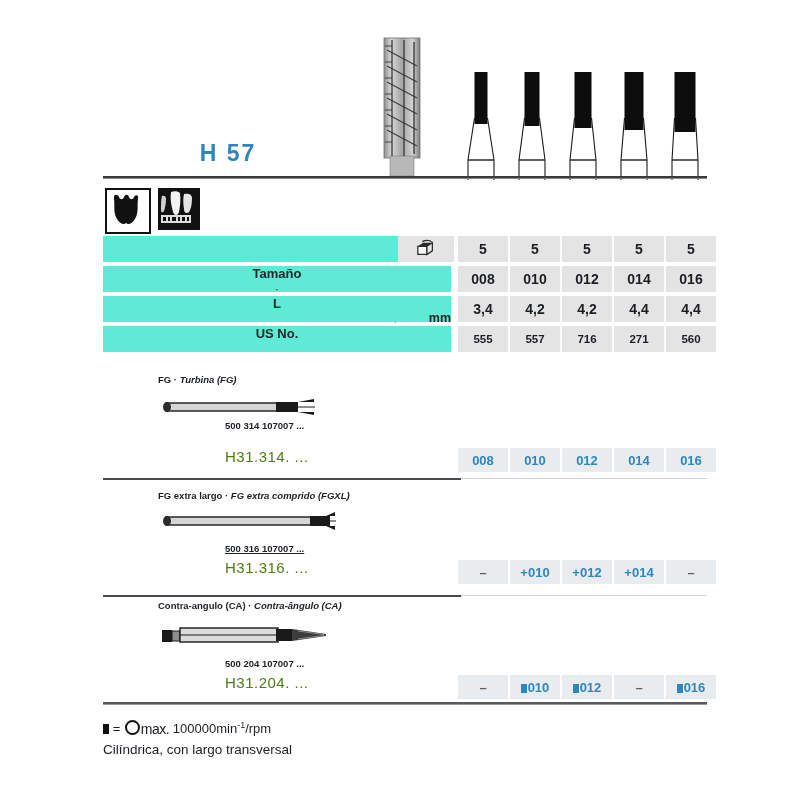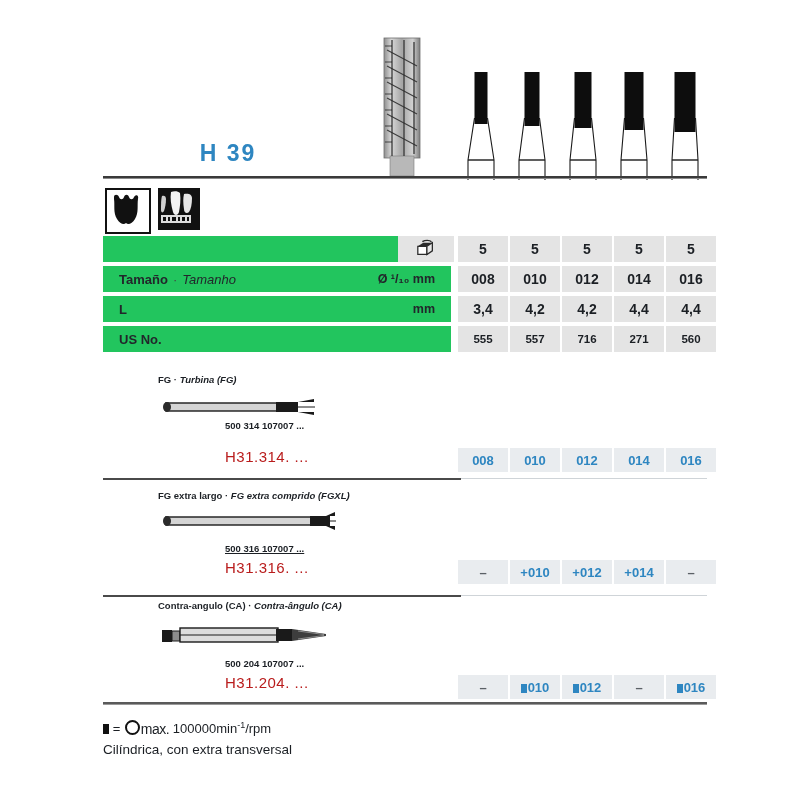--- a/index.html
+++ b/index.html
@@ -34,23 +34,23 @@
   .ind-icons{position:absolute;left:105px;top:188px;display:flex;gap:7px;}
   .ind-icon{width:42px;height:42px;position:relative;}
   .ind-icon.bordered{border:2px solid #111;background:#fff;}
   .ind-icon.filled{background:#111;}
 
   
   .tbl{position:absolute;left:103px;top:236px;width:604px;}
   .trow{position:relative;height:26px;margin-bottom:4px;}
   .tlabel{
     position:absolute;left:0;top:0;width:348px;height:26px;
-    background:#22c55e;display:flex;align-items:center;
-    padding:0 16px;box-sizing:border-box;
-    font-size:13px;color:#22262b;
+    background:#5eead4;display:flex;align-items:center;
+    padding:0 0;box-sizing:border-box;
+    font-size:13px;color:#22262b;flex-direction:column;
   }
   .tlabel .lbl-es{font-weight:bold;}
   .tlabel .sep{margin:0 5px;color:#444;}
   .tlabel .lbl-pt{font-style:italic;}
   .tlabel .unit{margin-left:auto;font-weight:bold;font-size:12.5px;color:#22262b;}
   .cells{position:absolute;left:355px;top:0;display:flex;gap:2px;}
   .cell{
     width:50px;height:26px;background:#e4e4e4;
     display:flex;align-items:center;justify-content:center;
     font-size:14px;font-weight:bold;color:#1b1f24;
@@ -66,21 +66,21 @@
   .sect-caption{
     position:absolute;left:55px;top:0;font-size:9.5px;color:#1b1f24;white-space:nowrap;
   }
   .sect-caption .c-es{font-weight:bold;}
   .sect-caption .c-pt{font-style:italic;font-weight:bold;}
   .shank{position:absolute;left:55px;}
   .sect-code{
     position:absolute;left:122px;font-size:9.5px;font-weight:bold;color:#1b1f24;white-space:nowrap;
   }
   .sect-ref{
-    position:absolute;left:122px;font-size:15px;color:#b91c1c;letter-spacing:.5px;white-space:nowrap;
+    position:absolute;left:122px;font-size:15px;color:#4d7c0f;letter-spacing:.5px;white-space:nowrap;
   }
   .vcells{position:absolute;left:355px;display:flex;gap:2px;}
   .vcell{
     width:50px;height:24px;background:#e9ecef;
     display:flex;align-items:center;justify-content:center;
     font-size:13px;font-weight:bold;color:#2e86c1;
   }
   .vcell.dash{color:#5b6166;font-weight:bold;}
   .vcell .sq{
     display:inline-block;width:6px;height:9px;background:#2e86c1;margin-right:1px;
@@ -184,21 +184,21 @@
         <div class="p-head" style="width:21px;height:60px;"></div>
         <svg class="p-neck" viewBox="0 0 46 62" preserveAspectRatio="none">
           <path d="M12.5 0 L10 42 L10 62" fill="none" stroke="#1a1a1a" stroke-width="1.1"></path>
           <path d="M33.5 0 L36 42 L36 62" fill="none" stroke="#1a1a1a" stroke-width="1.1"></path>
           <path d="M10 42 L36 42" stroke="#1a1a1a" stroke-width="1.4"></path>
         </svg>
       </div>
     </div>
   </div>
 
-  <div class="title">H 39</div>
+  <div class="title">H 57</div>
   <div class="rule-main"></div>
 
   <div class="ind-icons">
     <div class="ind-icon bordered">
       <svg viewBox="0 0 38 38" width="38" height="38">
         <path d="M7 7 C7 4 11 4 12 7 C13 10 16 10 17 7 C18 4 21 4 22 7 C23 10 26 10 27 7 C29 4 32 5 31 9
                  C30 16 32 22 28 29 C25 34 21 35 19 33 C17 35 13 34 10 29 C6 22 8 16 7 9 Z" fill="#111"></path>
       </svg>
     </div>
     <div class="ind-icon filled">
@@ -373,16 +373,16 @@
   </div>
   <div class="rule-full" style="top:702px;"></div>
 
   <div class="notes">
     <div class="note">
       <span class="mk-sq"></span>
       <span>=</span>
       <span class="circ"></span><span class="sub">max.</span>
       <span>100000</span><span>min</span><span class="sup">-1</span><span>/rpm</span>
     </div>
-    <div class="note-desc">Cilíndrica, con extra transversal</div>
+    <div class="note-desc">Cilíndrica, con largo transversal</div>
   </div>
 
 </div>
 
 </body></html>

